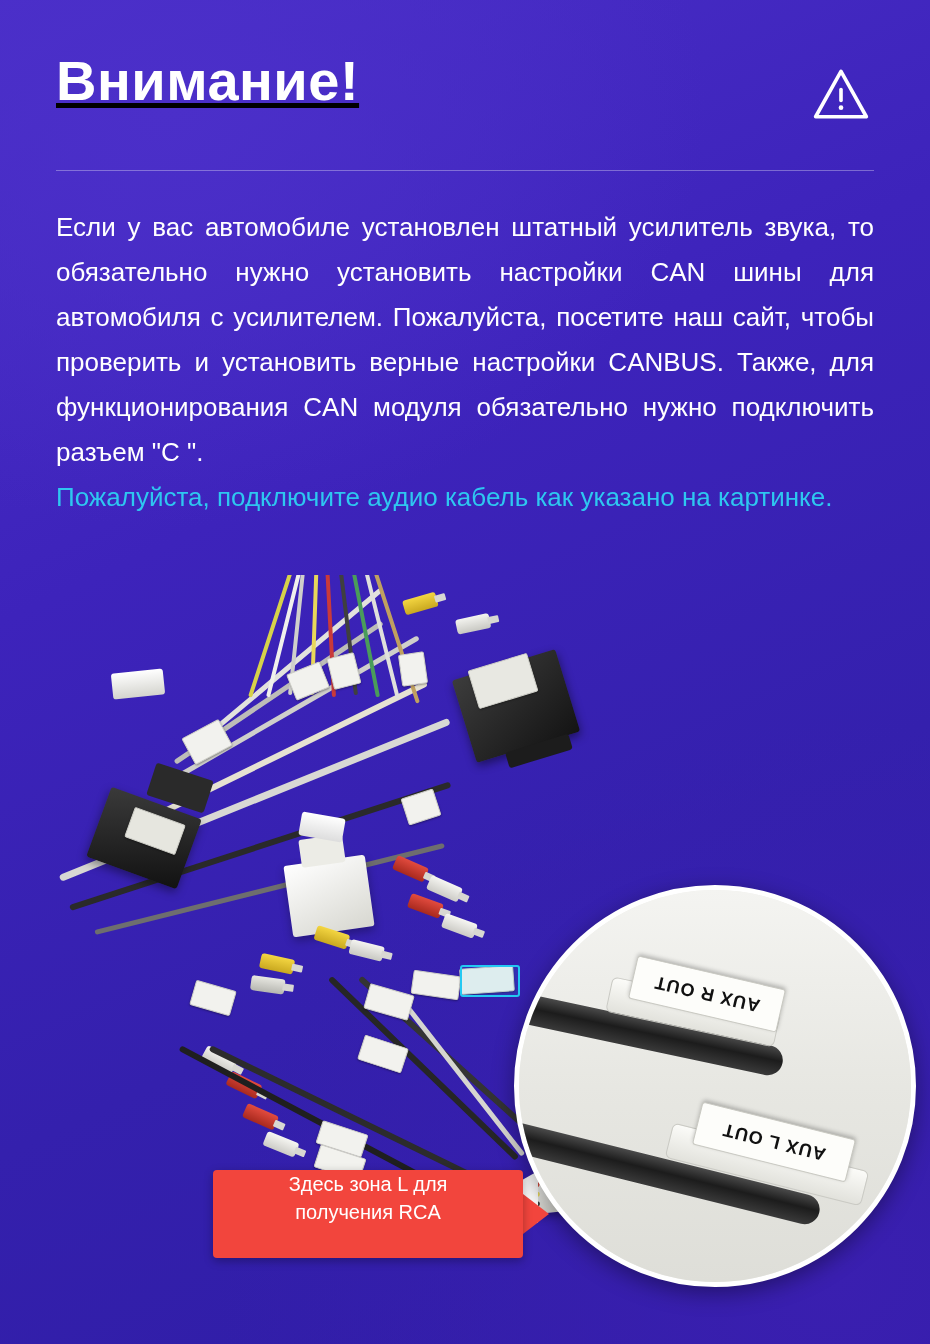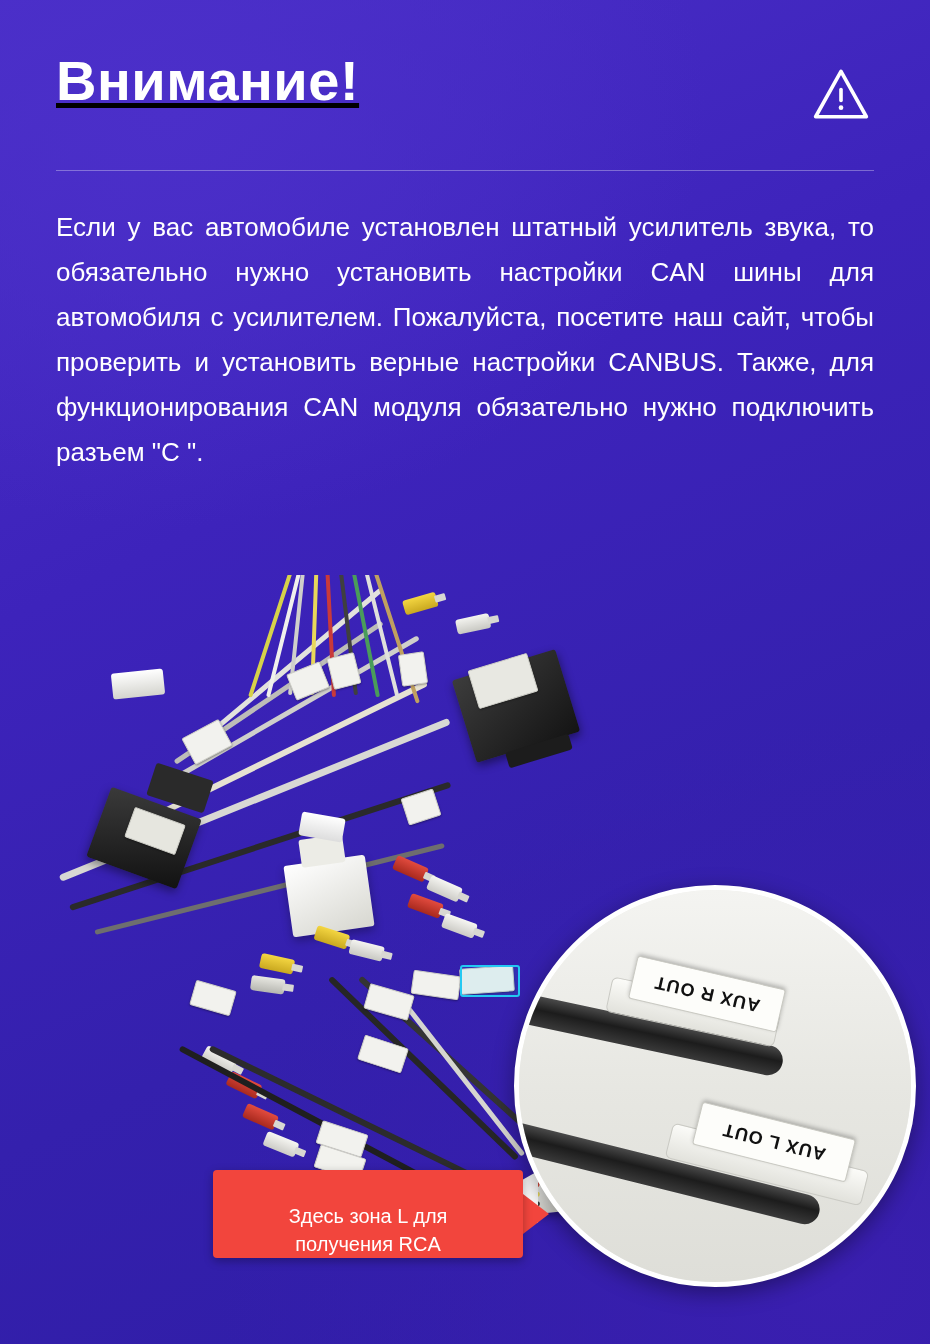--- a/index.html
+++ b/index.html
@@ -205,21 +205,21 @@
     top: 595px;
     width: 310px;
     height: 88px;
     background: #f2453d;
     border-radius: 4px;
     color: #ffffff;
     font-size: 20px;
     line-height: 28px;
     text-align: center;
     display: flex;
-    align-items: flex-end;
+    align-items: flex-start;
     justify-content: center;
     box-shadow: 0 3px 10px rgba(0,0,0,0.30);
   }
   .callout-arrow {
     position: absolute;
     left: 523px;
     top: 619px;
     width: 0; height: 0;
     border-top: 20px solid transparent;
     border-bottom: 20px solid transparent;
@@ -237,20 +237,21 @@
     <svg class="warn-icon" viewBox="0 0 64 64">
       <path d="M32 6 L60 56 H4 Z" fill="none" stroke="#ffffff" stroke-width="4" stroke-linejoin="round"></path>
       <rect x="30" y="24" width="4" height="16" fill="#ffffff" rx="2"></rect>
       <circle cx="32" cy="46" r="2.6" fill="#ffffff"></circle>
     </svg>
   </div>
   <div class="divider"></div>
 
   <div class="body-text">
     <p>Если у вас автомобиле установлен штатный усилитель звука, то обязательно нужно установить настройки CAN шины для автомобиля с усилителем. Пожалуйста, посетите наш сайт, чтобы проверить и установить верные настройки CANBUS. Также, для функционирования CAN модуля обязательно нужно подключить разъем "С ".</p>
+    <p class="highlight">Пожалуйста, подключите аудио кабель как указано на картинке.</p>
   </div>
 
   <div class="photo">
     <div class="harness">
 
       <div class="w" style="left:60px;top:300px;width:420px;height:7px;background:#d8d8d4;transform:rotate(-22deg);"></div>
       <div class="w" style="left:70px;top:330px;width:400px;height:6px;background:#2a2a2a;transform:rotate(-18deg);"></div>
       <div class="w" style="left:95px;top:355px;width:360px;height:5px;background:#6e6e6e;transform:rotate(-14deg);"></div>
       <div class="w" style="left:130px;top:250px;width:330px;height:6px;background:#e6e2d2;transform:rotate(-26deg);"></div>
       <div class="w" style="left:150px;top:215px;width:310px;height:5px;background:#cfcfcb;transform:rotate(-30deg);"></div>

